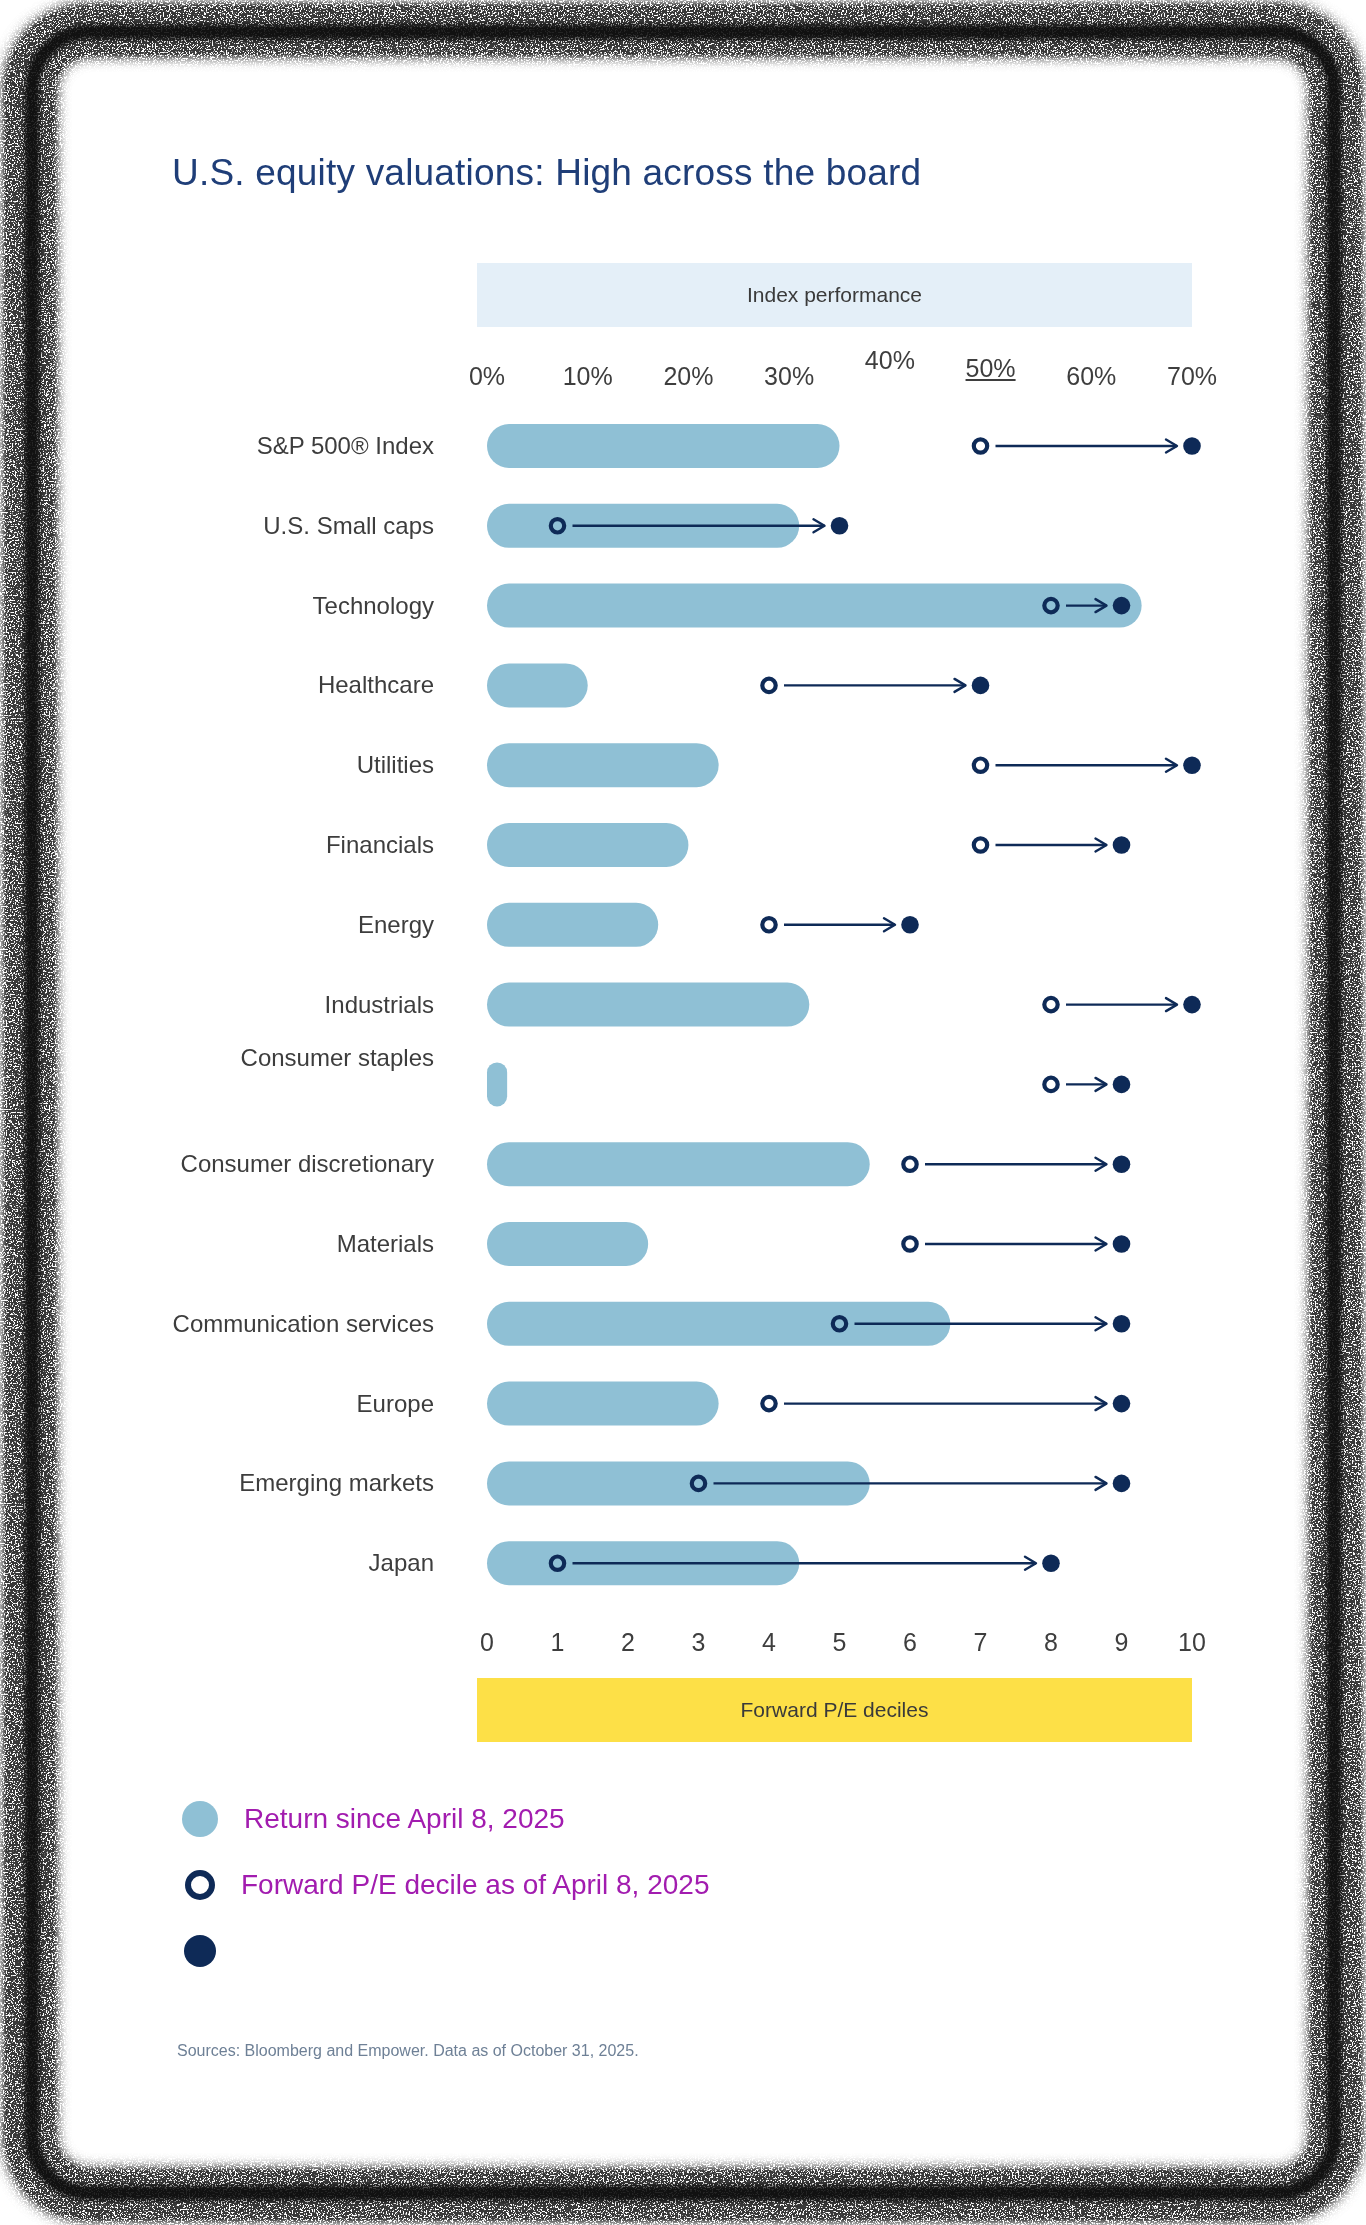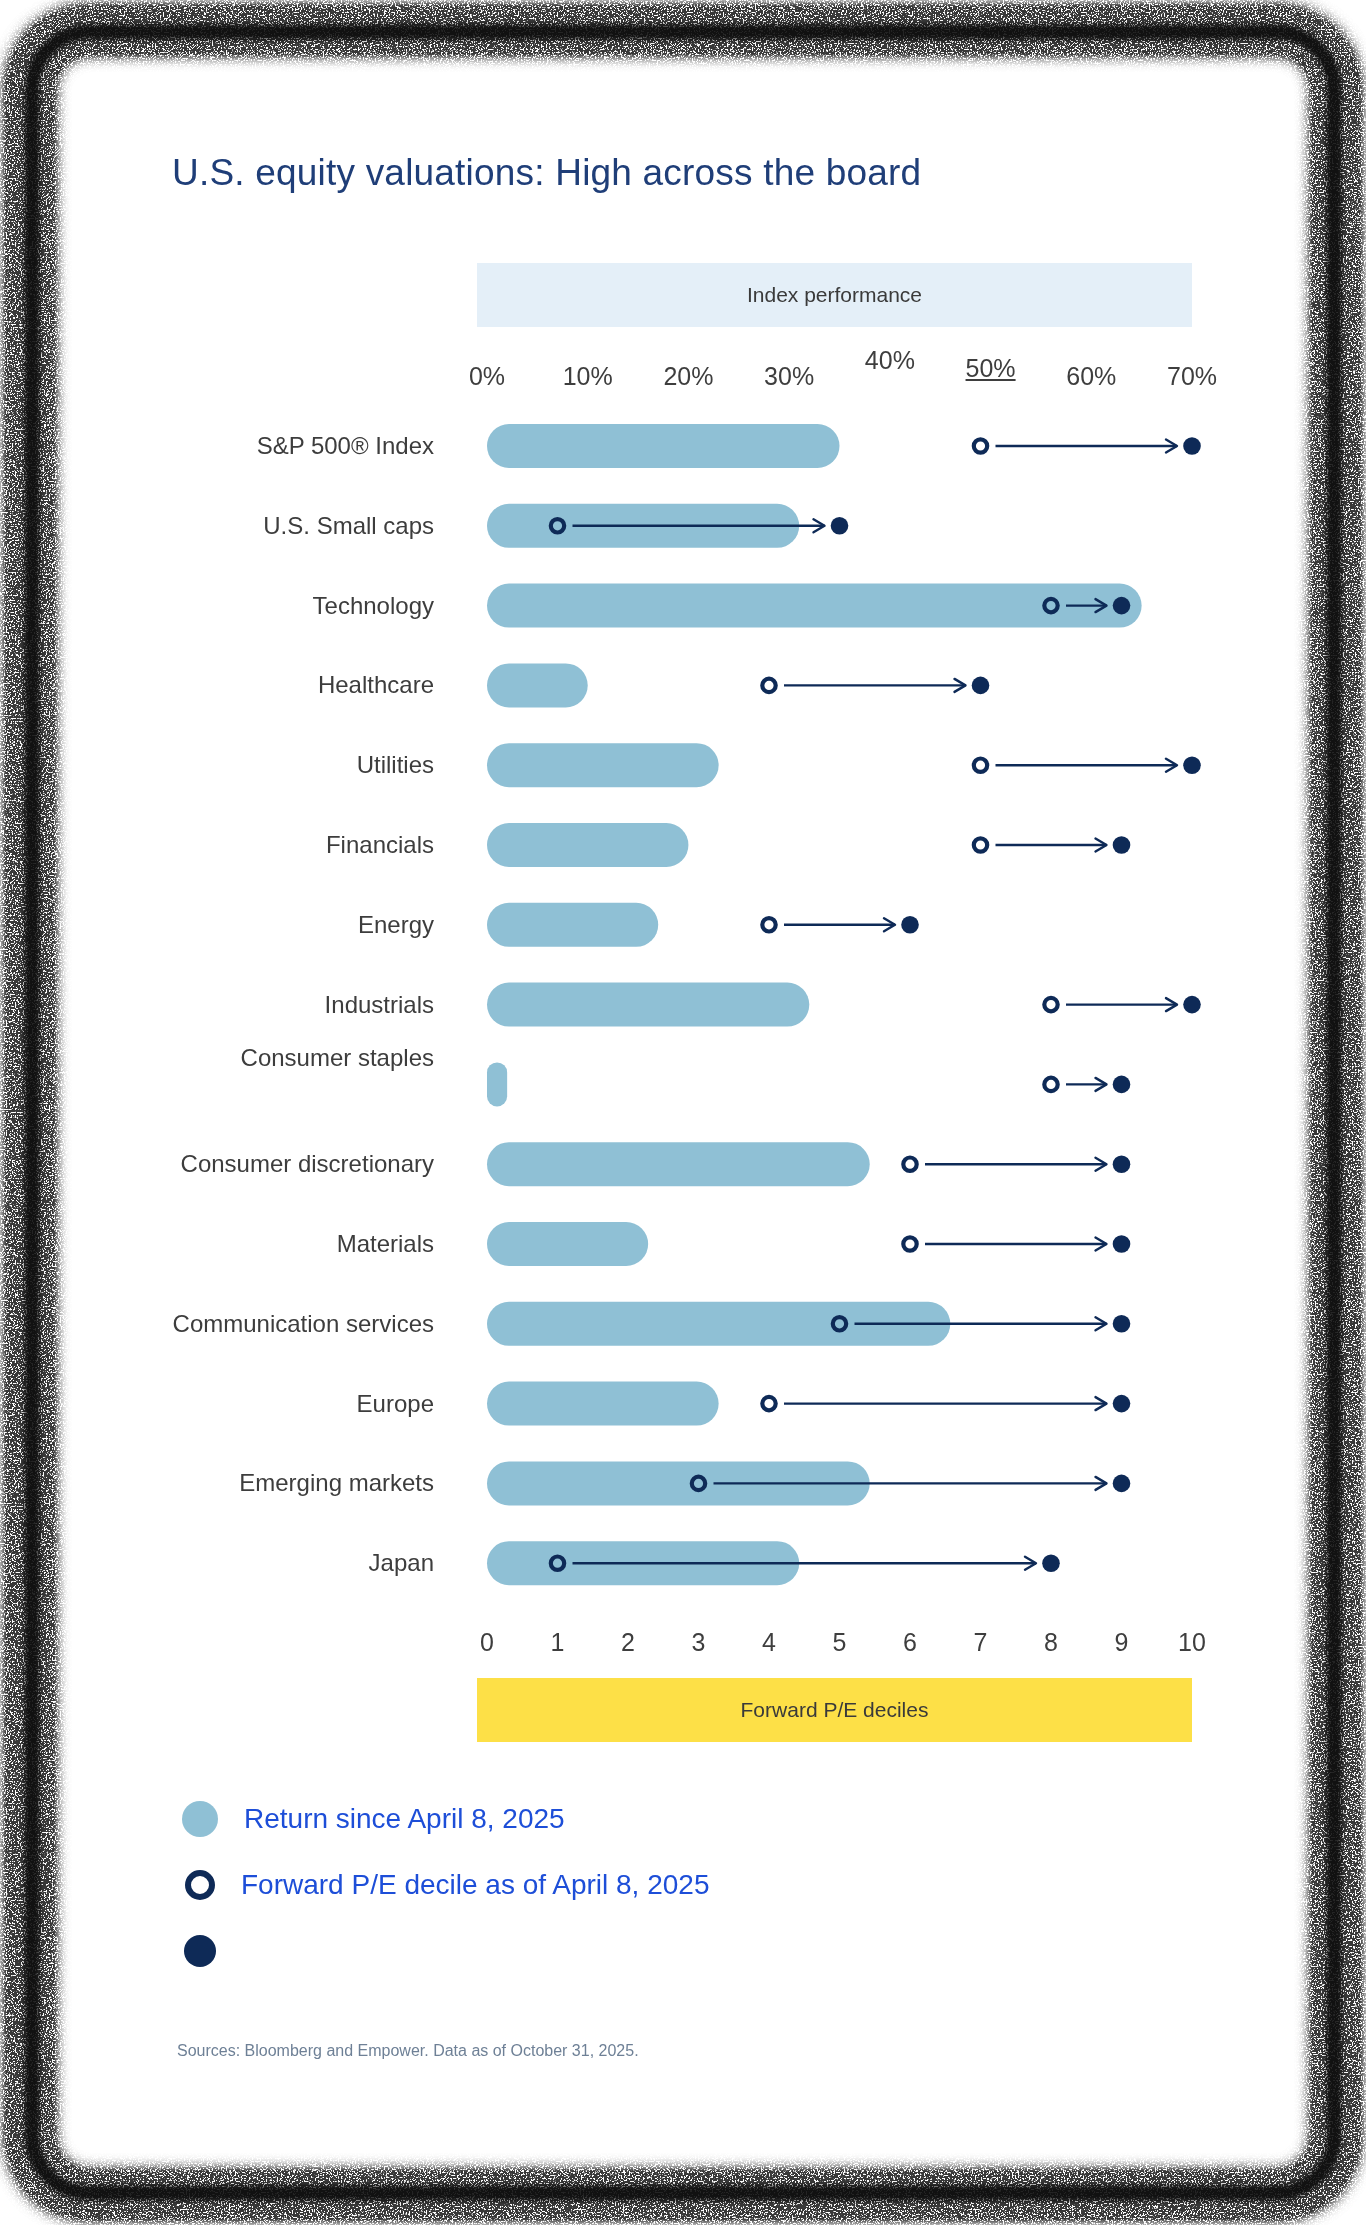--- a/index.html
+++ b/index.html
@@ -16,21 +16,21 @@
   .topbox{top:263px;background:#e4eff8;}
   .botbox{top:1678px;background:#fde047;}
   .tick{position:absolute;transform:translateX(-50%);font-size:25px;color:#3e3e3e;white-space:nowrap;}
   .rowlab{position:absolute;right:932px;font-size:24px;line-height:30px;color:#3d3d3d;
         white-space:nowrap;text-align:right;}
   .leg-item{position:absolute;left:180px;height:38px;display:flex;align-items:center;}
   .leg-marker{display:inline-block;border-radius:50%;box-sizing:border-box;}
   .m-bar{width:36px;height:36px;background:#8fc0d5;margin-left:2px;}
   .m-open{width:30px;height:30px;border:6px solid #0e2a57;background:transparent;margin-left:5px;}
   .m-filled{width:32px;height:32px;background:#0e2a57;margin-left:4px;}
-  .leg-label{margin-left:26px;font-size:28px;color:#1d4ed8;white-space:nowrap;}
+  .leg-label{margin-left:26px;font-size:28px;color:#a21caf;white-space:nowrap;}
   .source{position:absolute;left:177px;top:2042px;font-size:16px;color:#6e8096;white-space:nowrap;}
 </style>
 </head>
 <body>
 
 <div id="page">
 
   <div class="card"></div>
 
   <svg class="frame" width="1366" height="2225" viewBox="0 0 1366 2225">

